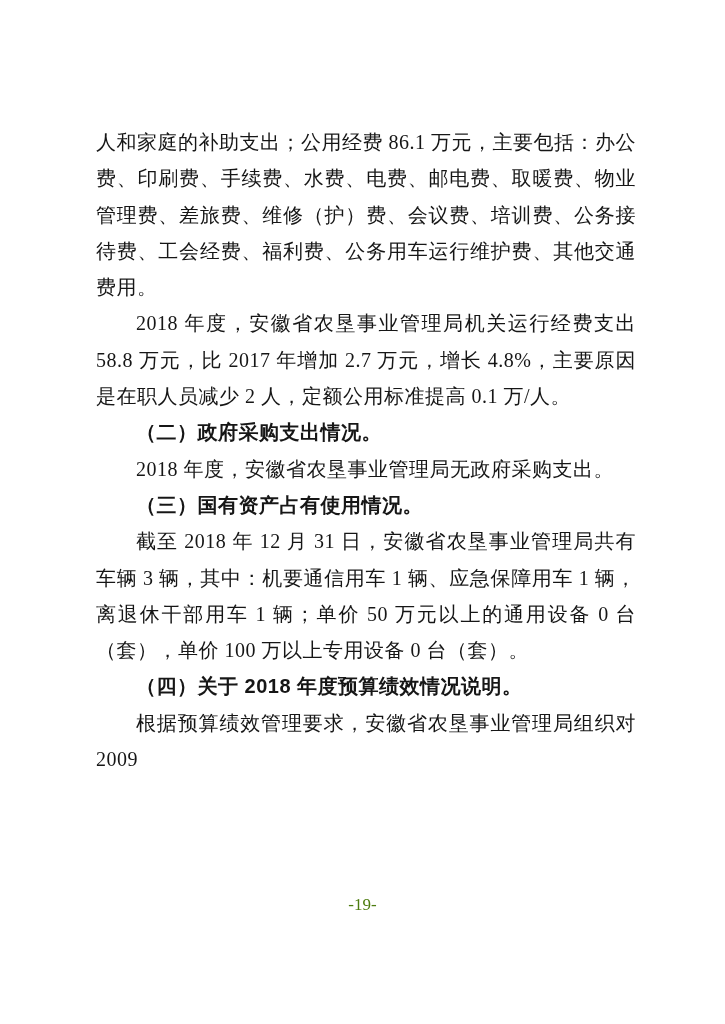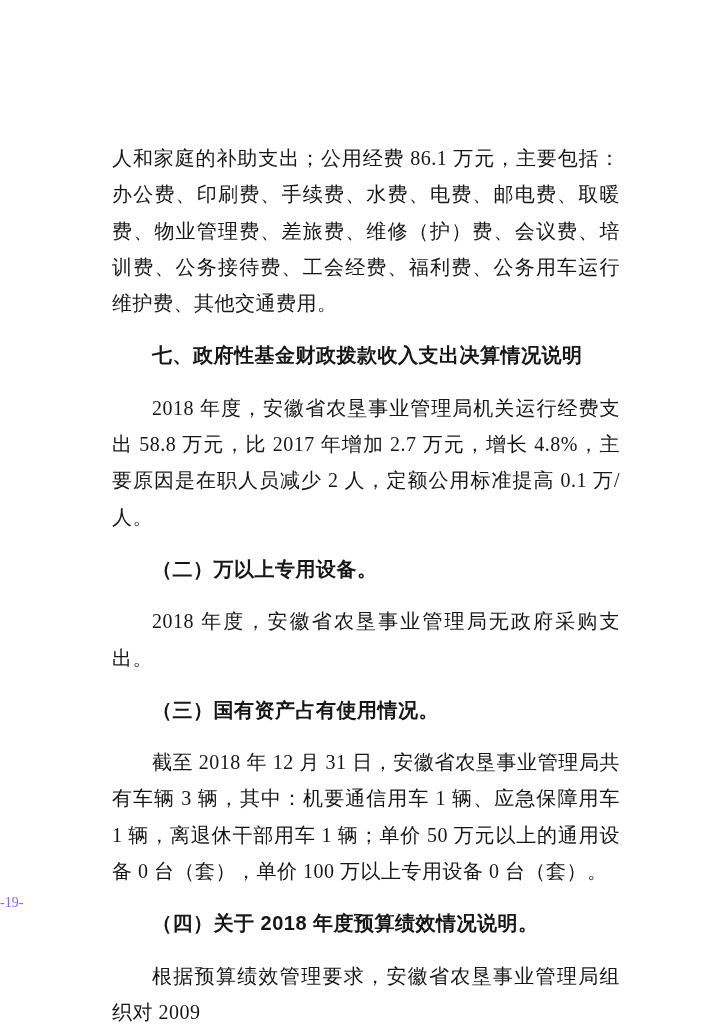--- a/index.html
+++ b/index.html
@@ -16,54 +16,54 @@
     color: #161616;
     font-family: "Liberation Serif", serif;
   }
   .content {
     position: absolute;
     left: 96px;
     top: 124px;
     width: 540px;
   }
   .para {
-    margin: 16px;
+    margin: 0;
     font-size: 20px;
     line-height: 36.3px;
     text-align: justify;
     text-justify: inter-character;
     letter-spacing: 0.5px;
   }
   .para.indent {
     text-indent: 2em;
   }
   .para.heading {
     font-weight: bold;
     font-family: "Liberation Sans", sans-serif;
     letter-spacing: 0.5px;
   }
   .page-number {
     position: absolute;
     left: 0;
     right: 0;
     top: 895px;
-    font-size: 14px;
+    text-align: center;
+    font-size: 17px;
     font-family: "Liberation Serif", serif;
-    color: #8b5cf6;
+    color: #4d7c0f;
   }
 </style>
 </head>
 <body>
 
 <div class="page">
   <div class="content" id="paragraph-container">
       <p class="para body">人和家庭的补助支出；公用经费 86.1 万元，主要包括：办公费、印刷费、手续费、水费、电费、邮电费、取暖费、物业管理费、差旅费、维修（护）费、会议费、培训费、公务接待费、工会经费、福利费、公务用车运行维护费、其他交通费用。</p>
-      <p class="para heading indent">七、政府性基金财政拨款收入支出决算情况说明</p>
       <p class="para body indent">2018 年度，安徽省农垦事业管理局机关运行经费支出 58.8 万元，比 2017 年增加 2.7 万元，增长 4.8%，主要原因是在职人员减少 2 人，定额公用标准提高 0.1 万/人。</p>
-      <p class="para heading indent">（二）万以上专用设备。</p>
+      <p class="para heading indent">（二）政府采购支出情况。</p>
       <p class="para body indent">2018 年度，安徽省农垦事业管理局无政府采购支出。</p>
       <p class="para heading indent">（三）国有资产占有使用情况。</p>
       <p class="para body indent">截至 2018 年 12 月 31 日，安徽省农垦事业管理局共有车辆 3 辆，其中：机要通信用车 1 辆、应急保障用车 1 辆，离退休干部用车 1 辆；单价 50 万元以上的通用设备 0 台（套），单价 100 万以上专用设备 0 台（套）。</p>
       <p class="para heading indent">（四）关于 2018 年度预算绩效情况说明。</p>
       <p class="para body indent">根据预算绩效管理要求，安徽省农垦事业管理局组织对 2009</p>
     </div>
   <div class="page-number">-19-</div>
 </div>
 
 </body></html>

